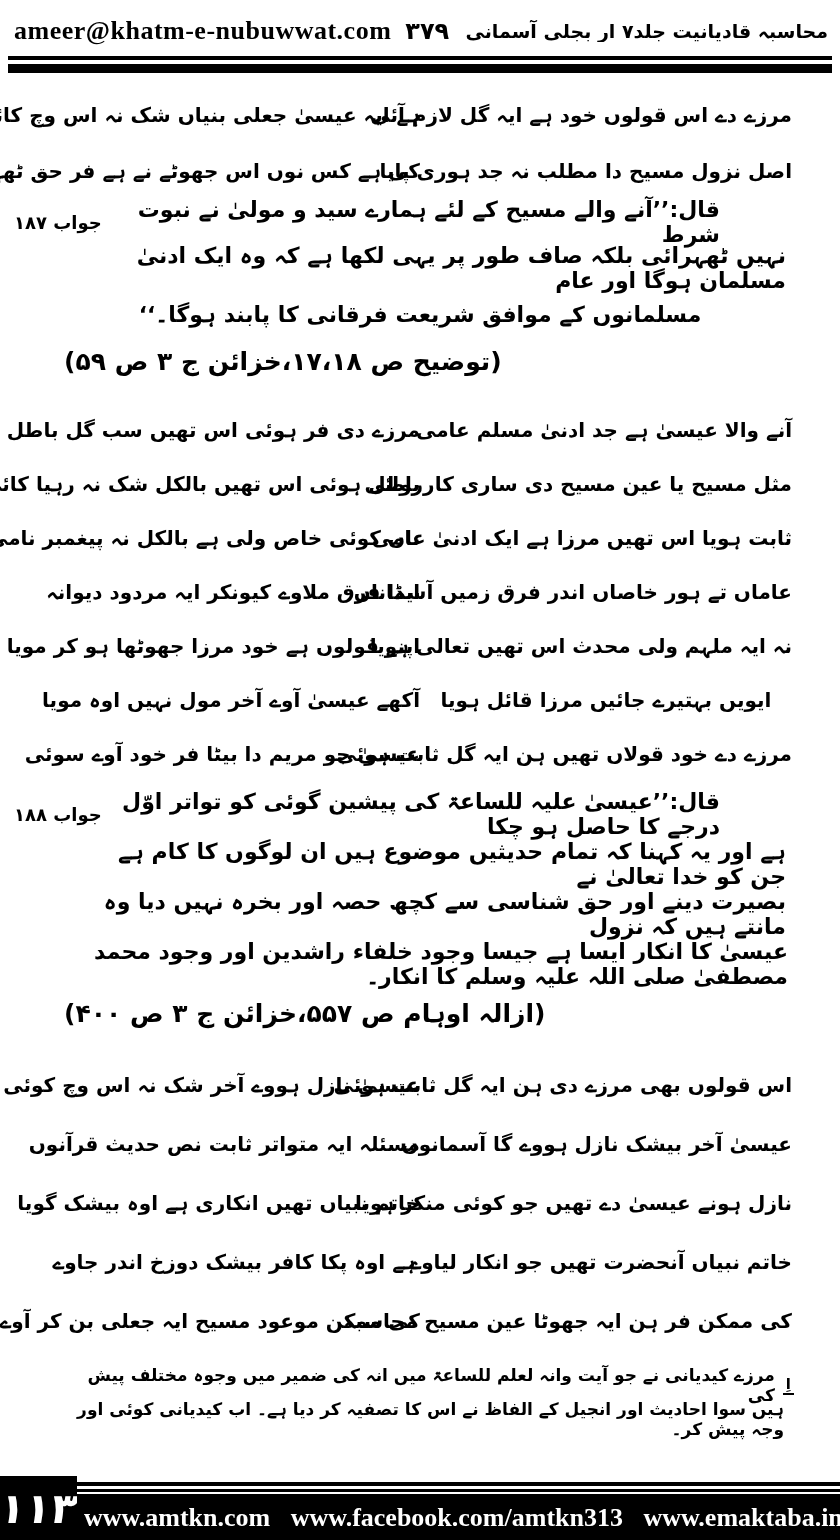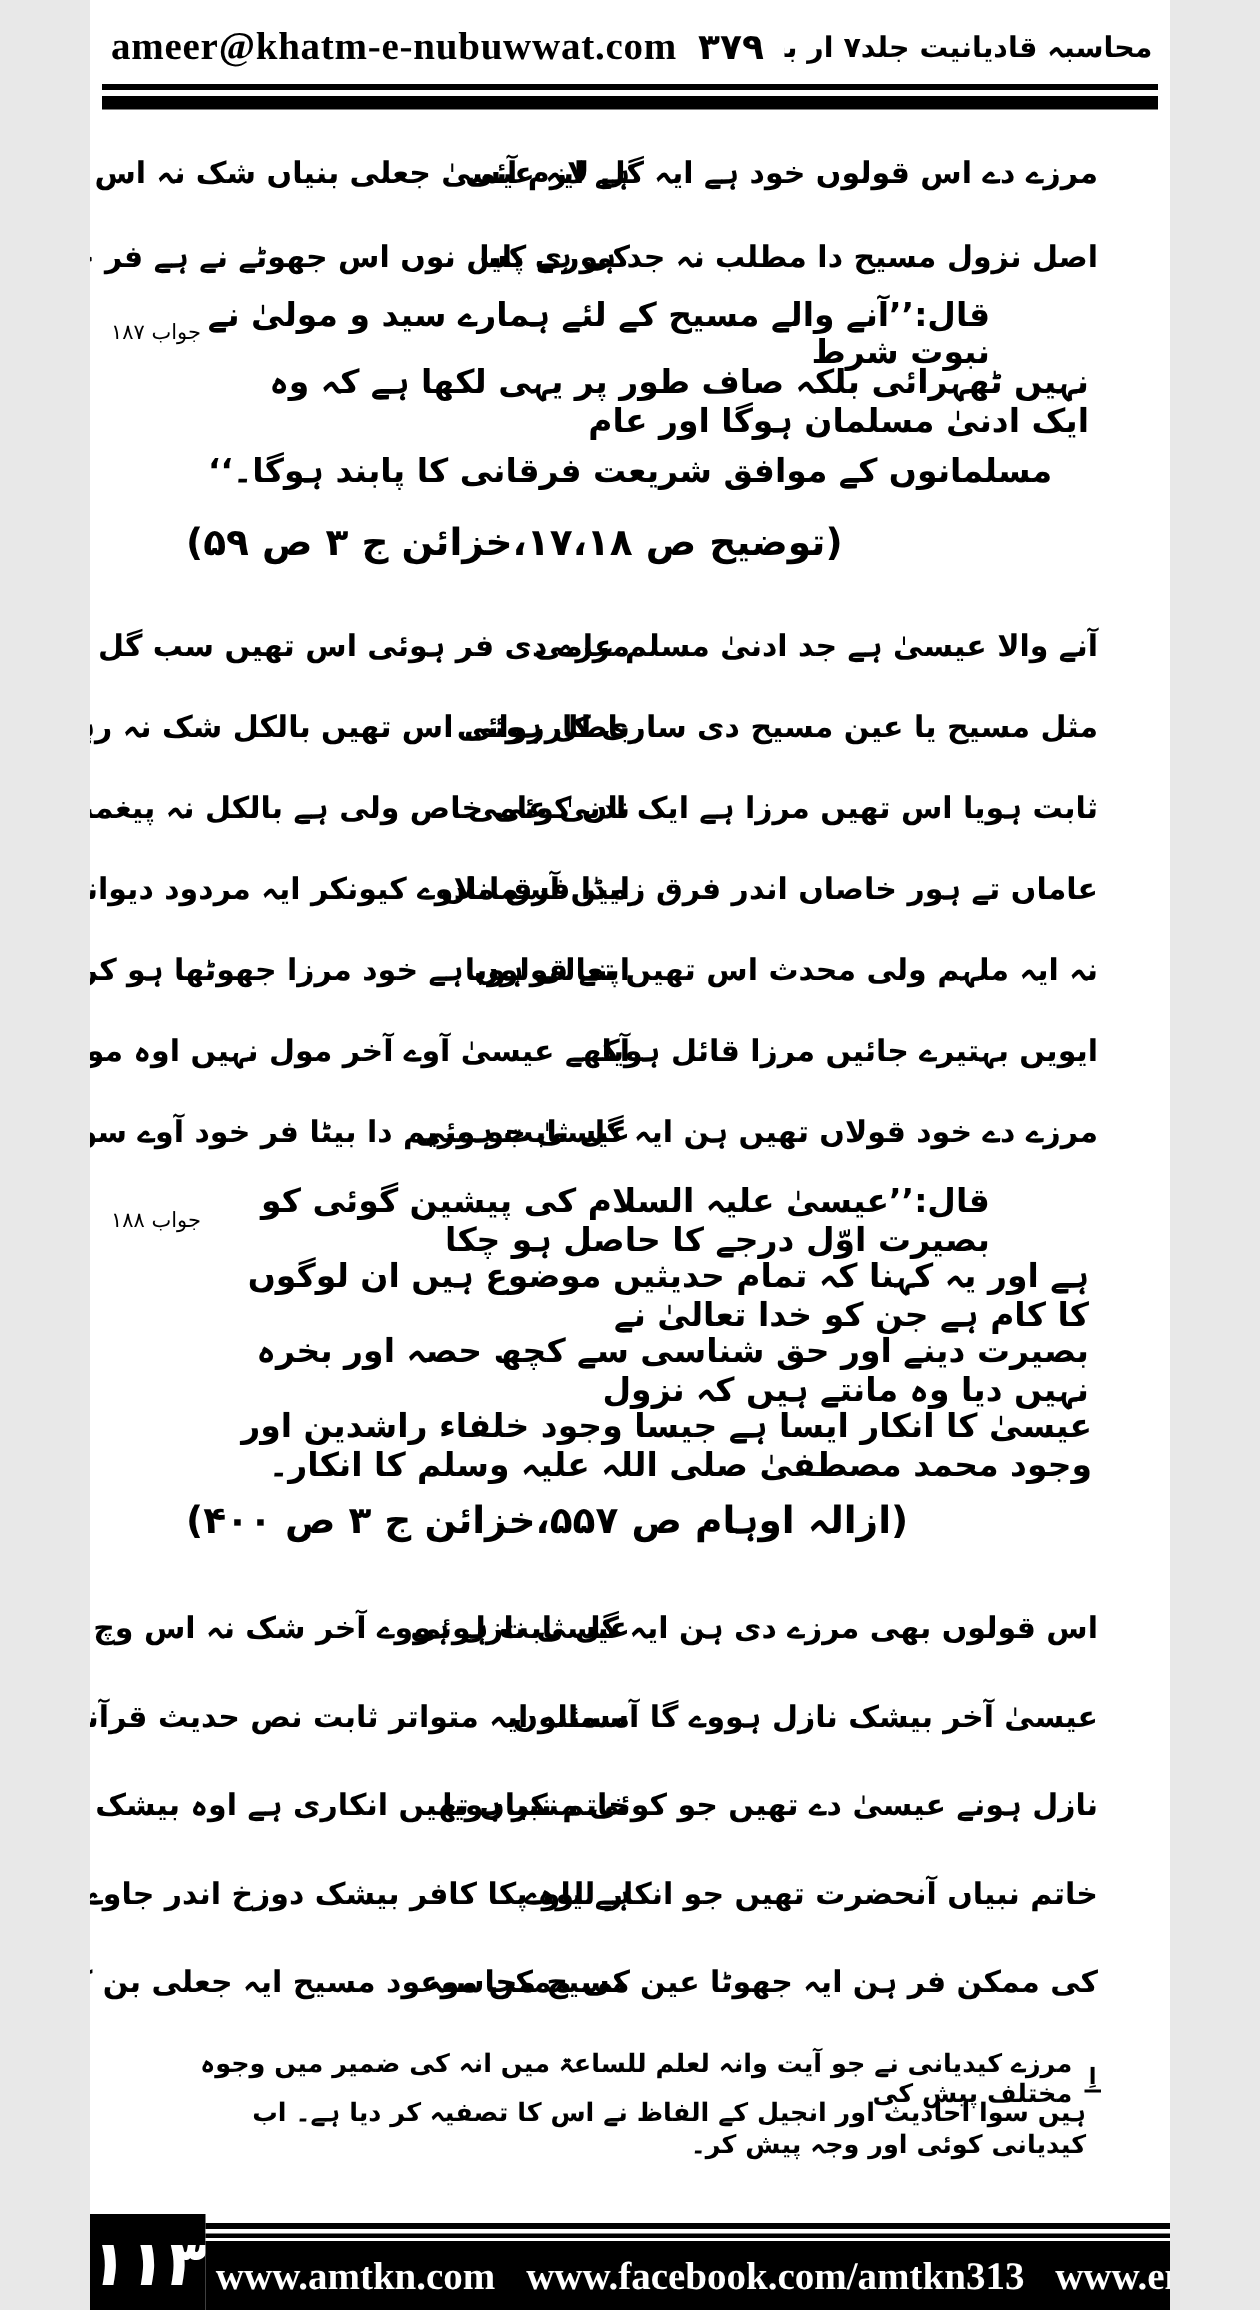--- a/index.html
+++ b/index.html
@@ -1,18 +1,18 @@
 <!DOCTYPE html>
 <html><head>
 <meta charset="utf-8">
 <style>
   html,body { margin:0; padding:0; background:#e8e8e8; }
   .page {
     position:relative;
-    width:720px; height:1540px;
+    width:840px; height:1540px;
     margin:0 auto;
     background:#ffffff;
     color:#000;
     font-family:"DejaVu Sans", sans-serif;
     overflow:hidden;
   }
   
   .header {
     display:flex; align-items:center;
     padding:16px 12px 0 14px;
@@ -51,21 +51,21 @@
   }
   .vr-tall .verse-row { height:54px; }
   .vr-3 .verse-row { height:59px; }
   .hemi { width:50%; text-align:center; white-space:nowrap; overflow:visible; }
 
   
   .quote { direction:rtl; font-weight:bold; font-size:22px; }
   .q-line { display:flex; align-items:center; height:46px; padding:0 52px; }
   .q2 .q-line { height:50px; }
   .q-first { justify-content:space-between; padding-right:120px; padding-left:14px; }
-  .q-marker { font-size:14px; font-weight:normal; white-space:nowrap; }
+  .q-marker { font-size:18px; font-weight:bold; white-space:nowrap; }
   .q-mid   { padding-right:54px;margin-left:48px; }
   .q-last  { justify-content:center; }
   .reference {
     direction:rtl; text-align:left;
     font-weight:bold; font-size:25px;
     padding:10px 0 6px 64px;
     height:36px; box-sizing:content-box;
   }
 
   
@@ -169,21 +169,21 @@
       <div class="hemi">آکھے عیسیٰ آوے آخر مول نہیں اوہ مویا</div>
     </div>
     <div class="verse-row">
       <div class="hemi">مرزے دے خود قولاں تھیں ہن ایہ گل ثابت ہوئی</div>
       <div class="hemi">عیسیٰ جو مریم دا بیٹا فر خود آوے سوئی</div>
     </div>
   </div>
 
   <div class="quote q2" style="margin-top:8px;">
     <div class="q-line q-first">
-      <span>قال:’’عیسیٰ علیہ السلام کی پیشین گوئی کو بصیرت اوّل درجے کا حاصل ہو چکا</span>
+      <span>قال:’’عیسیٰ علیہ للساعۃ کی پیشین گوئی کو تواتر اوّل درجے کا حاصل ہو چکا</span>
       <span class="q-marker">جواب ۱۸۸</span>
     </div>
     <div class="q-line q-mid">ہے اور یہ کہنا کہ تمام حدیثیں موضوع ہیں ان لوگوں کا کام ہے جن کو خدا تعالیٰ نے</div>
     <div class="q-line q-mid">بصیرت دینے اور حق شناسی سے کچھ حصہ اور بخرہ نہیں دیا وہ مانتے ہیں کہ نزول</div>
     <div class="q-line q-last">عیسیٰ کا انکار ایسا ہے جیسا وجود خلفاء راشدین اور وجود محمد مصطفیٰ صلی اللہ علیہ وسلم کا انکار۔</div>
   </div>
   <div class="reference">(ازالہ اوہام ص ۵۵۷،خزائن ج ۳ ص ۴۰۰)</div>
 
   <div class="verse-block vr-3">
     <div class="verse-row">

